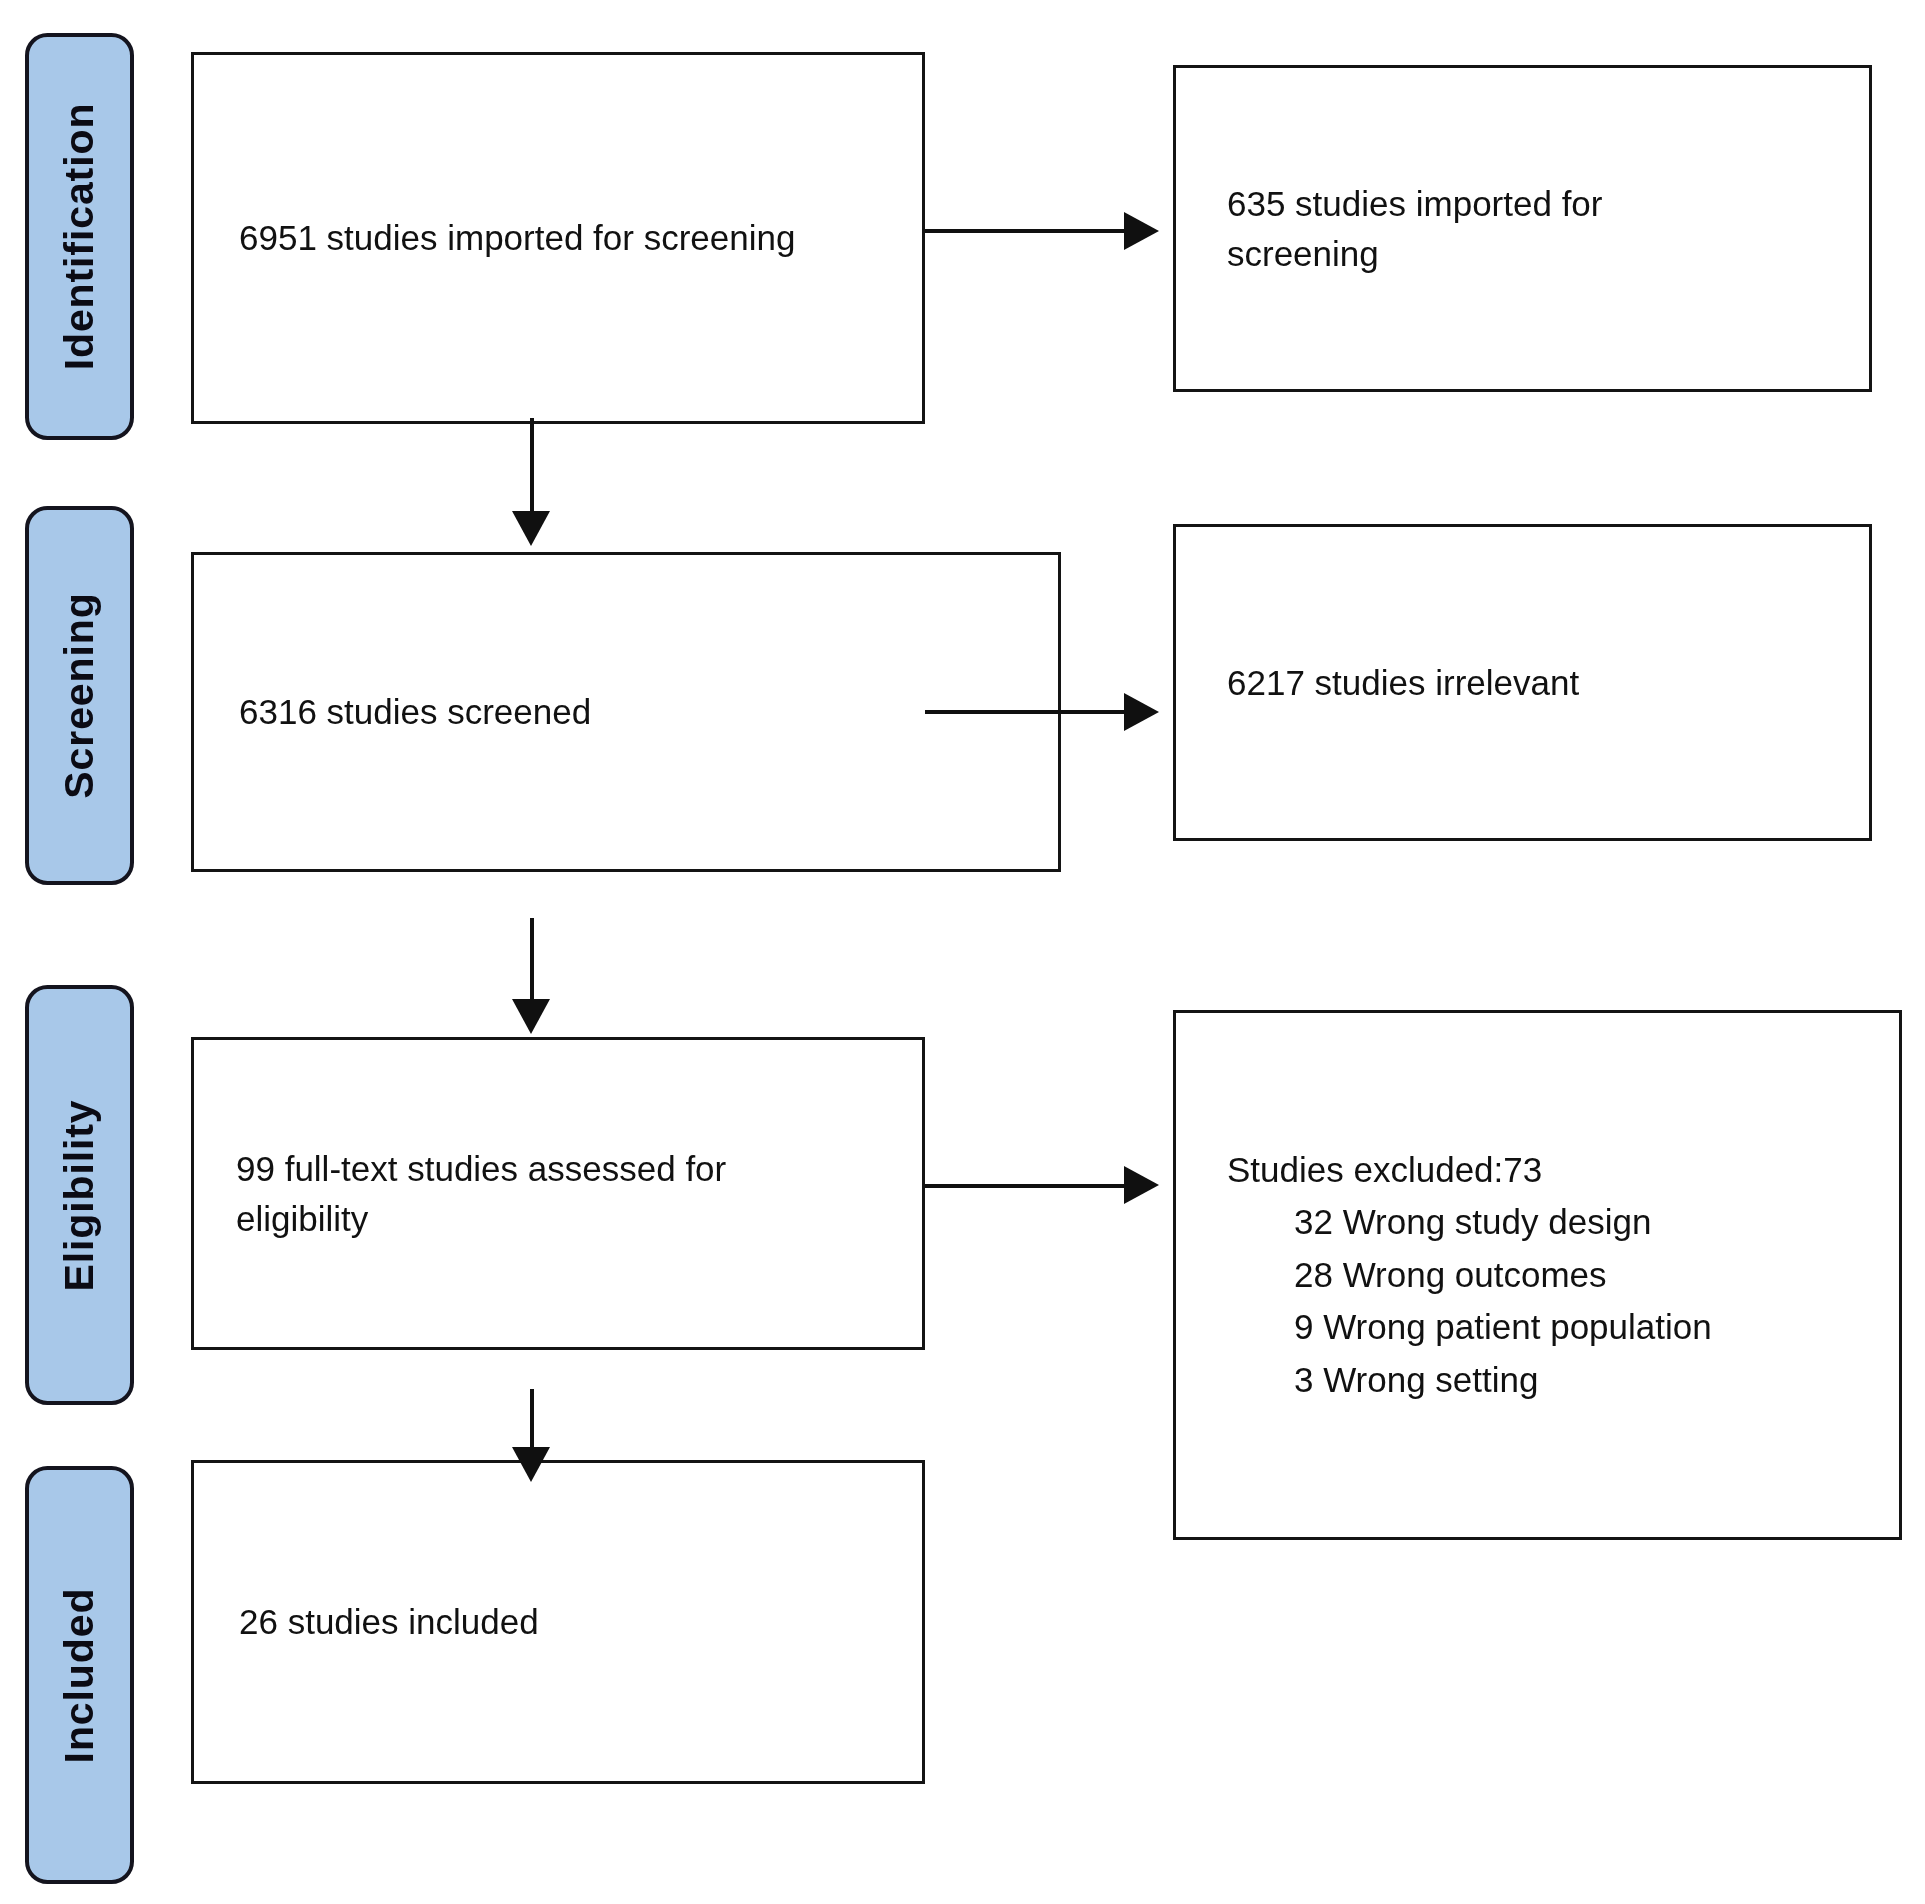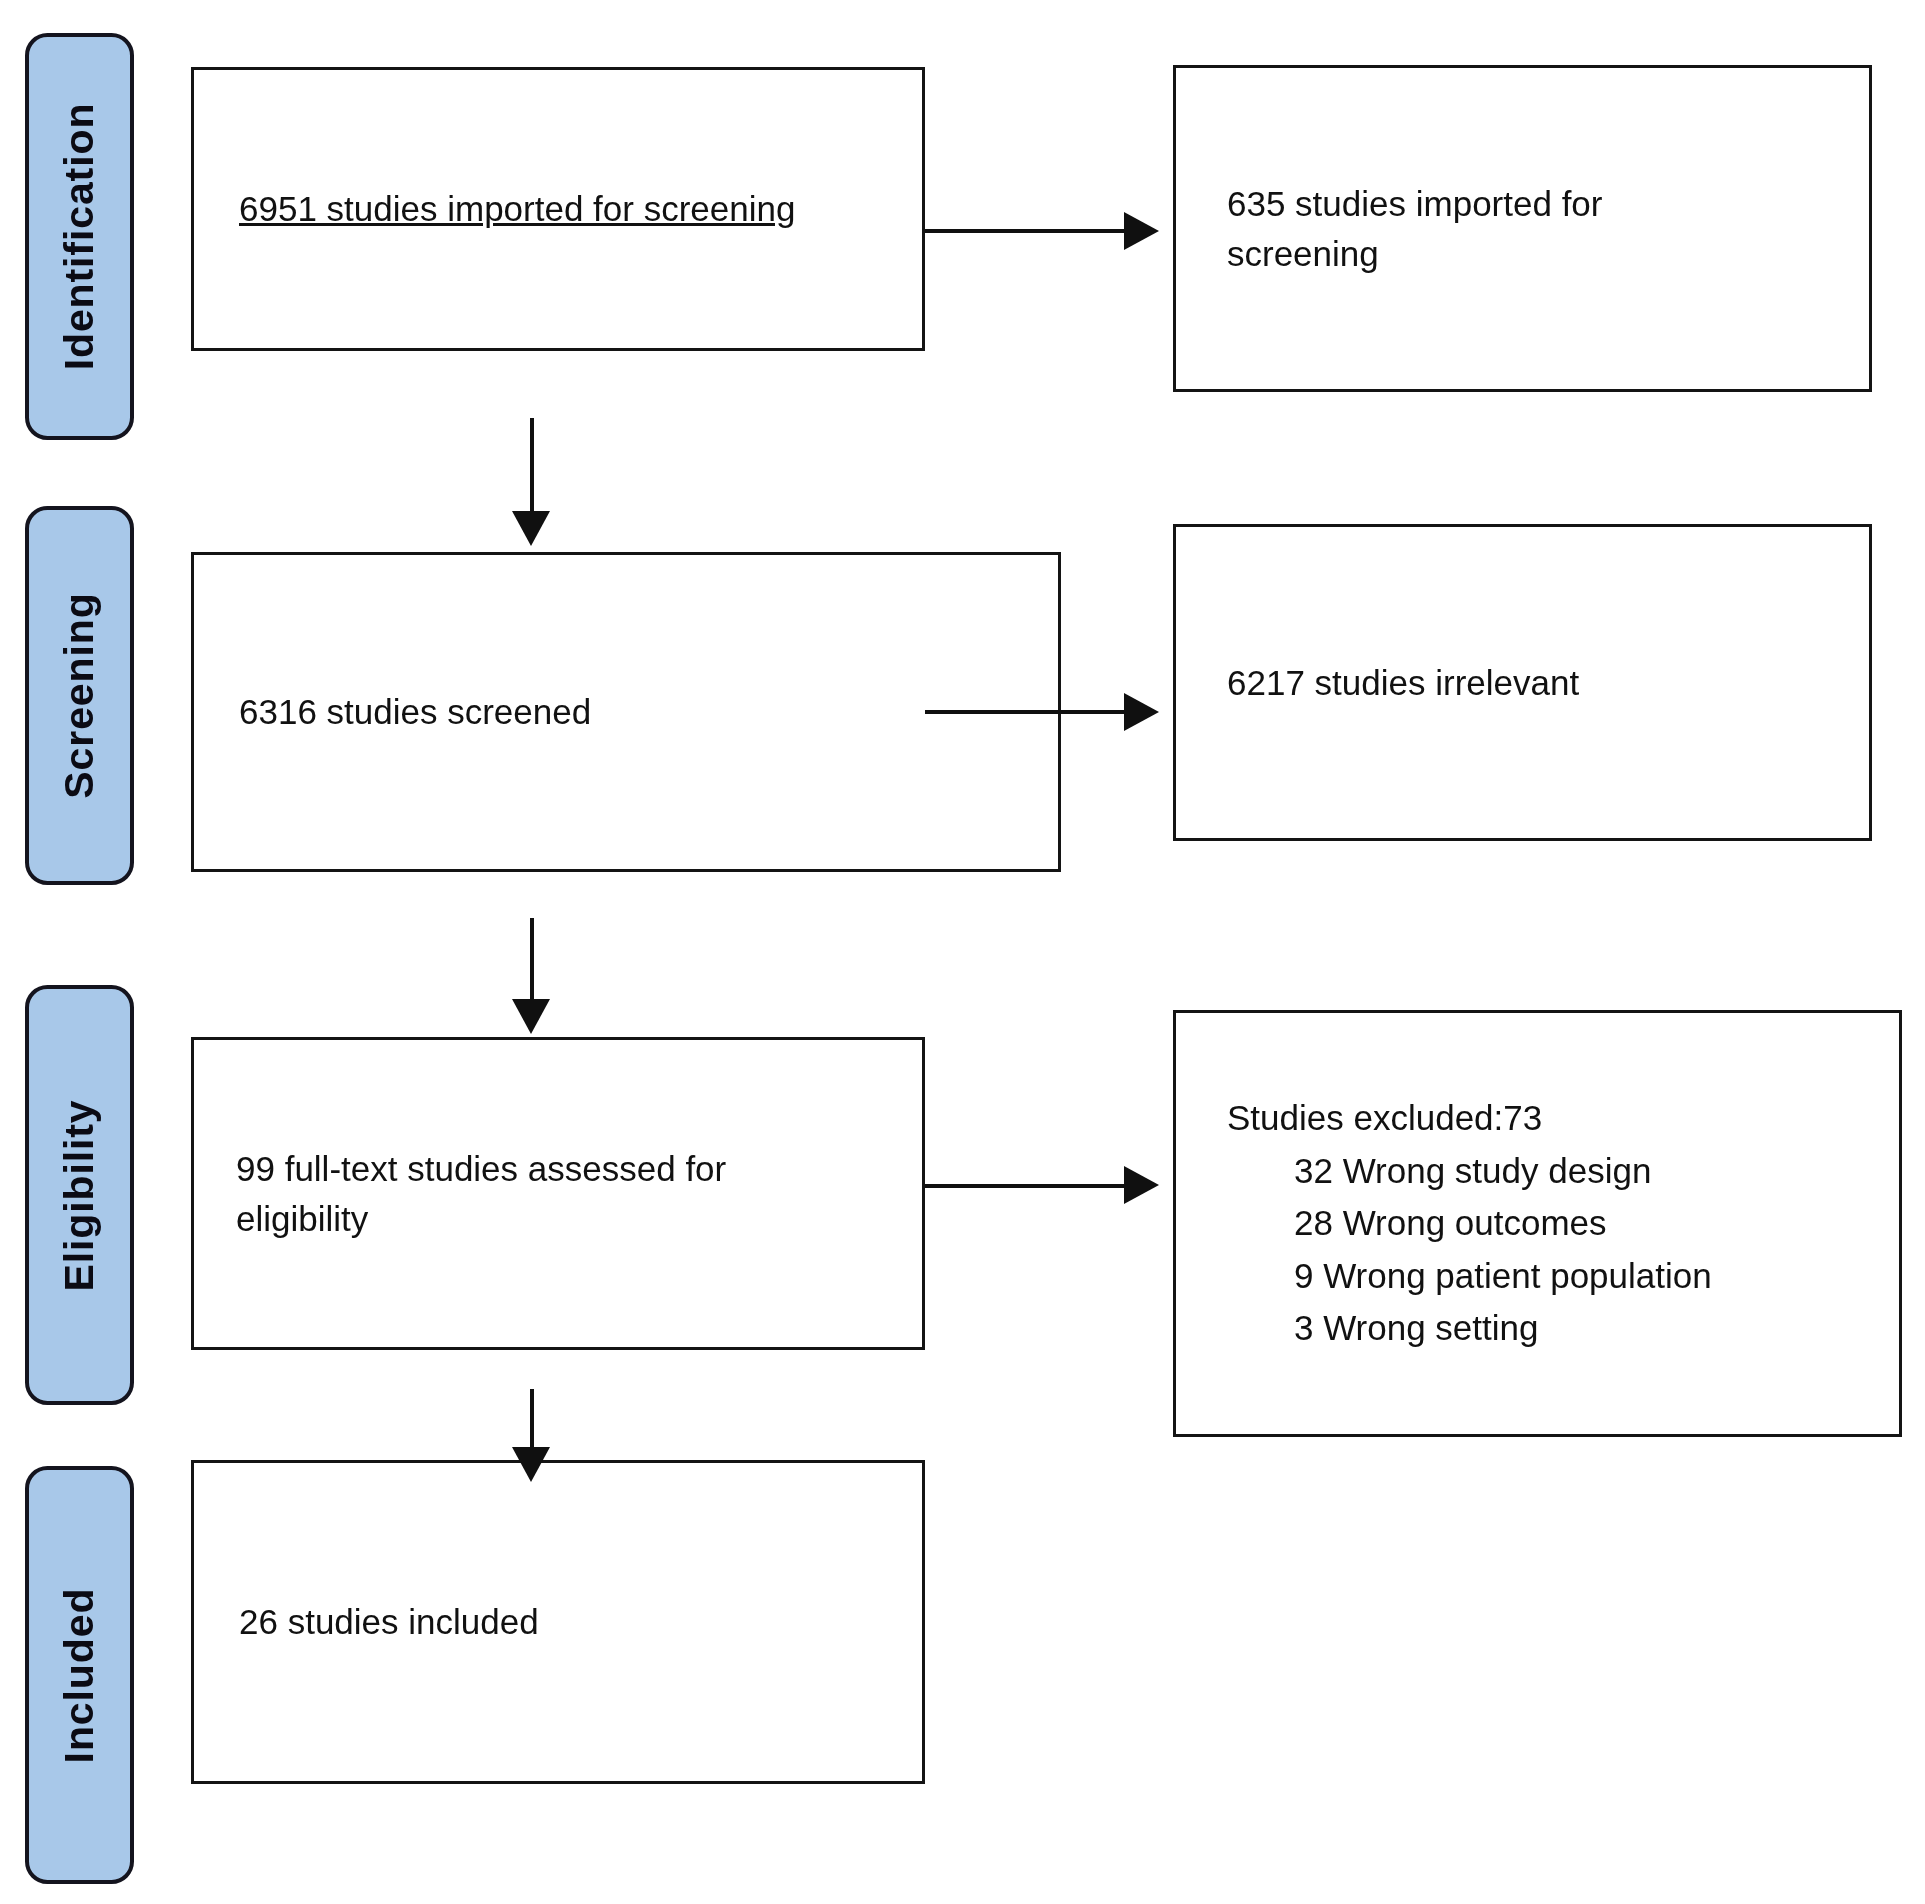--- a/index.html
+++ b/index.html
@@ -53,26 +53,26 @@
     position: absolute;
     background: #fff;
     border: 3.7px solid var(--box-border);
     display: flex;
     flex-direction: column;
     justify-content: center;
     font-size: 35px;
     line-height: 1.42;
     color: var(--box-text);
   }
-  .box-imported   { left: 191px;  top: 67px;   width: 734px; height: 284px; padding: 9.3px 89px 9.3px 45px; text-decoration: underline; }
+  .box-imported   { left: 191px;  top: 52px;   width: 734px; height: 372px; padding: 9.3px 89px 9.3px 45px; }
   .box-imported-r { left: 1173px; top: 65px;   width: 699px; height: 327px; padding: 9.3px 135px 9.3px 51px; }
   .box-screened   { left: 191px;  top: 552px;  width: 870px; height: 320px; padding: 9.3px 89px 9.3px 45px; }
   .box-irrelevant { left: 1173px; top: 524px;  width: 699px; height: 317px; padding: 9.3px 84px 9.3px 51px; }
   .box-fulltext   { left: 191px;  top: 1037px; width: 734px; height: 313px; padding: 9.3px 86px 9.3px 42px; }
-  .box-excluded   { left: 1173px; top: 1010px; width: 729px; height: 427px; padding: 9.3px 28px 9.3px 51px; line-height: 1.5; }
+  .box-excluded   { left: 1173px; top: 1010px; width: 729px; height: 530px; padding: 9.3px 28px 9.3px 51px; line-height: 1.5; }
   .box-included   { left: 191px;  top: 1460px; width: 734px; height: 324px; padding: 9.3px 89px 9.3px 45px; }
   .excluded-reason { margin-left: 67px; }
 
   
   .h-line {
     position: absolute;
     height: 3.7px;
     background: var(--arrow);
   }
   .h-head {

